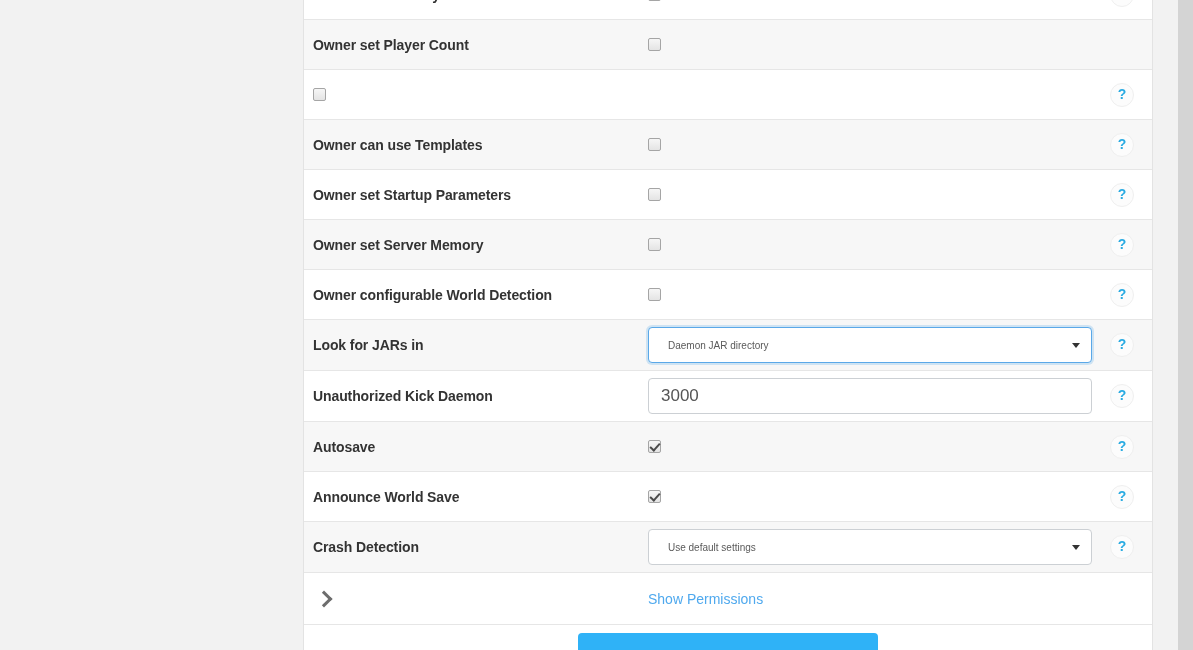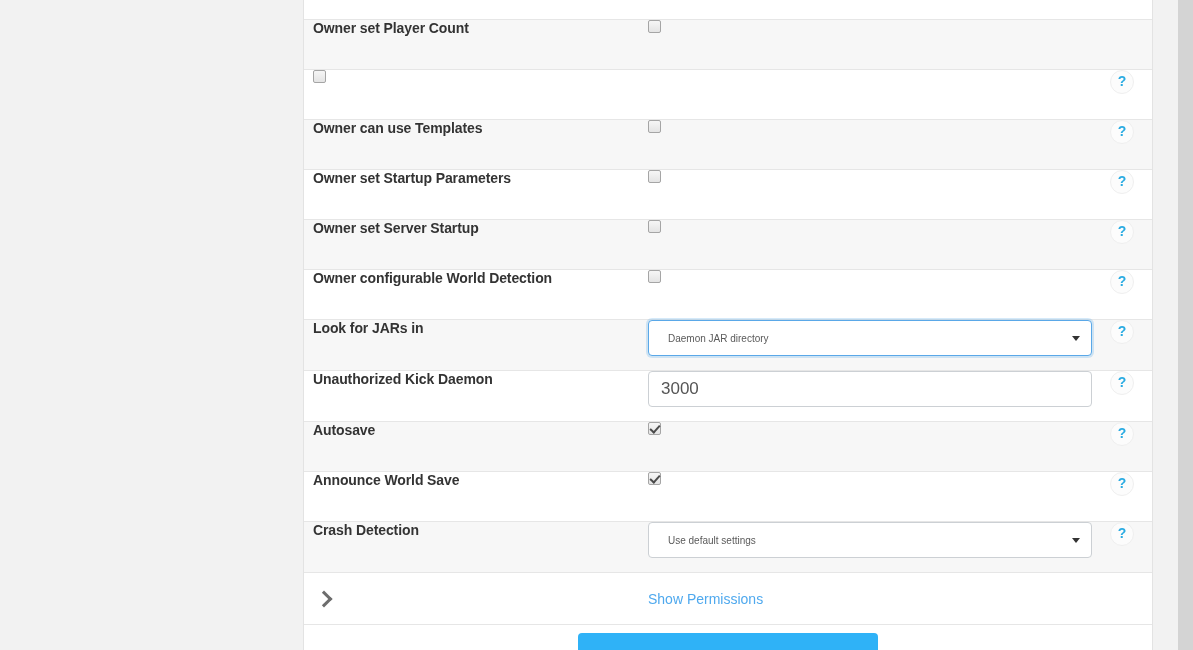--- a/index.html
+++ b/index.html
@@ -46,21 +46,21 @@
     left: 303px;
     top: -30px;
     width: 848px;
     background: #ffffff;
     border-left: 1px solid #e3e3e3;
     border-right: 1px solid #e3e3e3;
   }
 
   .row {
     display: flex;
-    align-items: flex-start;
+    align-items: center;
     box-sizing: border-box;
     height: 50px;
     border-bottom: 1px solid #e6e6e6;
     background: #ffffff;
     padding-left: 9px;
   }
   .row.alt {
     background: #f7f7f7;
   }
   .row.tall {
@@ -287,21 +287,21 @@
       <div class="row-label">Owner set Startup Parameters</div>
       <div class="row-control">
         <span class="checkbox"></span>
       </div>
       <div class="row-help">
         <span class="help-icon">?</span>
       </div>
     </div>
 
     <div class="row alt">
-      <div class="row-label">Owner set Server Startup</div>
+      <div class="row-label">Owner set Server Memory</div>
       <div class="row-control">
         <span class="checkbox"></span>
       </div>
       <div class="row-help">
         <span class="help-icon">?</span>
       </div>
     </div>
 
     <div class="row">
       <div class="row-label">Owner configurable World Detection</div>

